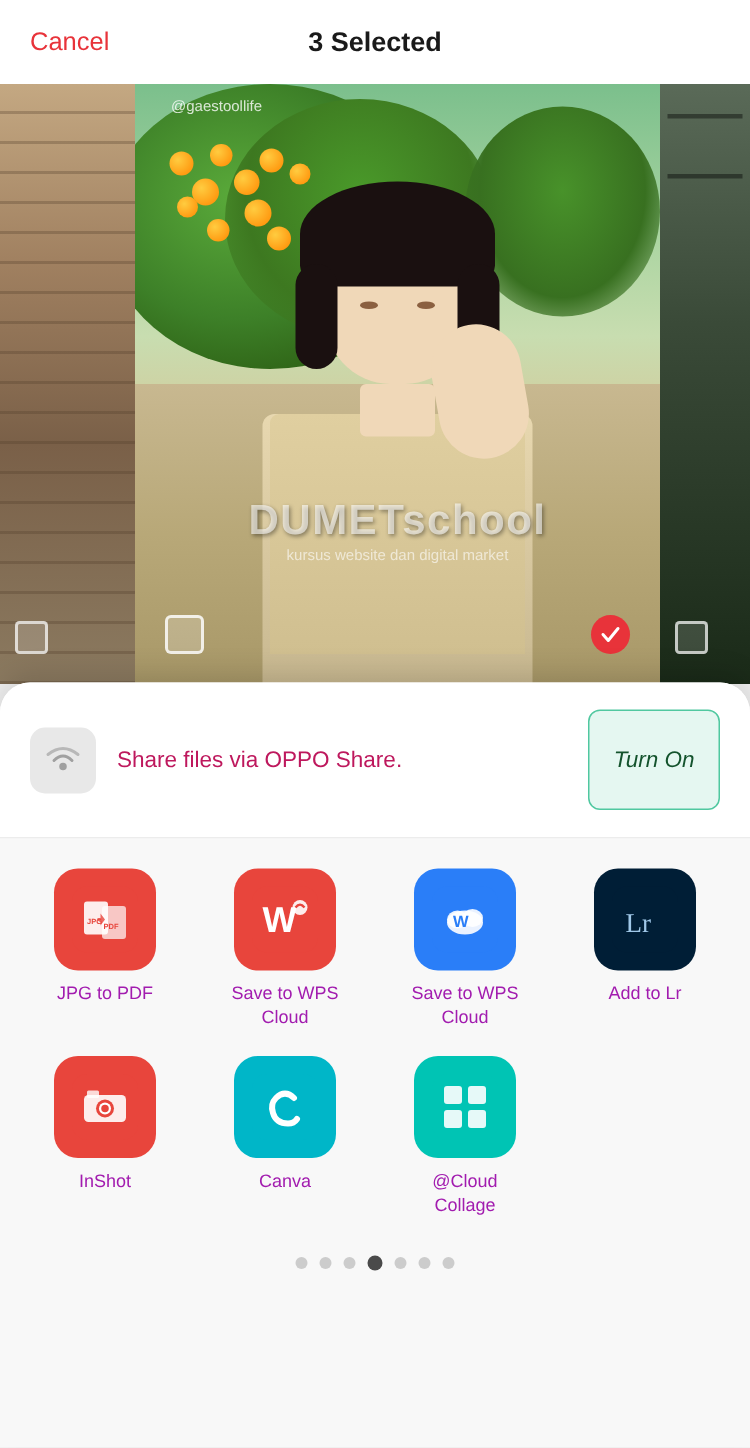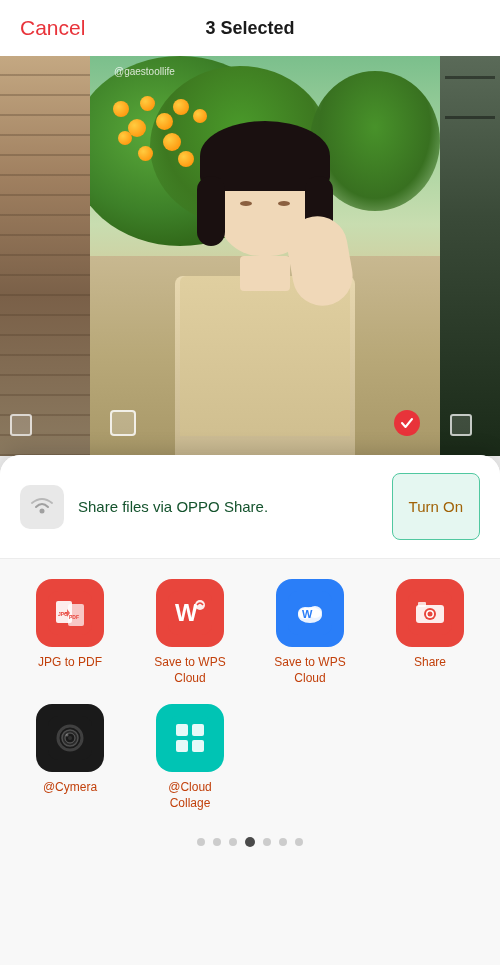--- a/index.html
+++ b/index.html
@@ -19,21 +19,21 @@
       justify-content: center;
       height: 56px;
       background: #fff;
       position: relative;
       z-index: 10;
     }
     .header-cancel {
       position: absolute;
       left: 20px;
       color: #e8333a;
-      font-size: 21px;
+      font-size: 17px;
       font-weight: 400;
       cursor: pointer;
     }
     .header-title {
       font-size: 18px;
       font-weight: 600;
       color: #1a1a1a;
     }
 
     
@@ -188,32 +188,33 @@
       border-radius: 10px;
       display: flex;
       align-items: center;
       justify-content: center;
       margin-right: 14px;
       flex-shrink: 0;
     }
     .oppo-share-text {
       flex: 1;
       font-size: 15px;
-      color: #14532d;
+      color: #be185d;
     }
     .turn-on-btn {
       background: rgba(80, 200, 160, 0.15);
       border: 1.5px solid #50c8a0;
-      color: #a16207;
+      color: #14532d;
       border-radius: 8px;
       padding: 24px 16px;
       font-size: 15px;
       font-weight: 500;
       cursor: pointer;
       white-space: nowrap;
+      font-style: italic;
     }
 
     
     .apps-section {
       padding: 20px 10px 10px;
     }
     .apps-grid {
       display: grid;
       grid-template-columns: repeat(4, 1fr);
       gap: 0;
@@ -231,21 +232,21 @@
       height: 68px;
       border-radius: 16px;
       display: flex;
       align-items: center;
       justify-content: center;
       position: relative;
       overflow: hidden;
     }
     .app-label {
       font-size: 12px;
-      color: #c2410c;
+      color: #a21caf;
       text-align: center;
       line-height: 1.3;
       max-width: 80px;
     }
 
     
     .icon-jpg-pdf {
       background: #e8453c;
     }
     
@@ -371,20 +372,24 @@
         <div style="position:absolute;bottom:210px;left:50%;margin-left:-68px;width:28px;height:70px;background:#1a1010;border-radius:20px;"></div>
 
         <div style="position:absolute;bottom:210px;left:50%;margin-left:40px;width:28px;height:70px;background:#1a1010;border-radius:20px;"></div>
 
         <div style="position:absolute;bottom:250px;left:50%;margin-left:-25px;width:12px;height:5px;background:#8B6040;border-radius:50%;"></div>
         <div style="position:absolute;bottom:250px;left:50%;margin-left:13px;width:12px;height:5px;background:#8B6040;border-radius:50%;"></div>
 
         <div style="position:absolute;bottom:150px;left:50%;margin-left:25px;width:60px;height:90px;background:#f0d8b8;border-radius:30px;transform:rotate(-10deg);"></div>
       </div>
 
+      <div class="watermark">
+        <div class="watermark-main">DUMETschool</div>
+        <div class="watermark-sub">kursus website dan digital market</div>
+      </div>
 
       <div style="position:absolute;top:10px;left:24px;color:rgba(255,255,255,0.8);font-size:10px;">@gaestoollife</div>
 
       <div class="checkbox-center"></div>
 
       <div class="checkbox-selected">
         <svg width="14" height="14" viewBox="0 0 14 14">
           <polyline points="2,7 5.5,11 12,3" stroke="white" stroke-width="2" fill="none" stroke-linecap="round" stroke-linejoin="round"></polyline>
         </svg>
       </div>
@@ -459,52 +464,56 @@
             <ellipse cx="22" cy="24" rx="12" ry="8" fill="white" opacity="0.9"></ellipse>
             <ellipse cx="17" cy="22" rx="7" ry="6" fill="white" opacity="0.9"></ellipse>
             <ellipse cx="27" cy="21" rx="7" ry="6" fill="white" opacity="0.9"></ellipse>
 
             <text x="14" y="27" font-size="11" fill="#2a7ef8" font-weight="bold" font-family="Arial">W</text>
           </svg>
         </div>
         <span class="app-label">Save to WPS Cloud</span>
       </div>
 
+      <div class="app-item">
+        <div class="app-icon icon-lr">
+          <svg width="44" height="44" viewBox="0 0 44 44">
+            <rect width="44" height="44" rx="10" fill="#001e36"></rect>
+            <text x="9" y="30" font-size="18" fill="#a0c8e8" font-weight="300" font-family="Georgia, serif">Lr</text>
+          </svg>
+        </div>
+        <span class="app-label">Add to Lr</span>
+      </div>
 
       <div class="app-item">
         <div class="app-icon icon-inshot">
           <svg width="44" height="44" viewBox="0 0 44 44">
             <rect width="44" height="44" rx="10" fill="#e8453c"></rect>
 
             <rect x="8" y="14" width="28" height="18" rx="3" fill="white" opacity="0.9"></rect>
             <circle cx="22" cy="23" r="6" fill="#e8453c"></circle>
             <circle cx="22" cy="23" r="4" fill="white"></circle>
             <circle cx="22" cy="23" r="2.5" fill="#e8453c"></circle>
             <rect x="10" y="11" width="8" height="5" rx="1" fill="white" opacity="0.8"></rect>
           </svg>
         </div>
-        <span class="app-label">Share</span>
-      </div>
-
-
-      <div class="app-item">
-        <div class="app-icon icon-cymera">
-          <svg width="44" height="44" viewBox="0 0 44 44">
-            <rect width="44" height="44" rx="10" fill="#1a1a1a"></rect>
-
-            <circle cx="22" cy="22" r="12" fill="none" stroke="#404040" stroke-width="3"></circle>
-            <circle cx="22" cy="22" r="8" fill="#2a2a2a" stroke="#505050" stroke-width="1.5"></circle>
-            <circle cx="22" cy="22" r="5" fill="#1a1a1a" stroke="#606060" stroke-width="1"></circle>
-            <circle cx="22" cy="22" r="2" fill="#303030"></circle>
-
-            <circle cx="19" cy="19" r="1.5" fill="white" opacity="0.3"></circle>
-          </svg>
-        </div>
-        <span class="app-label">@Cymera</span>
-      </div>
+        <span class="app-label">InShot</span>
+      </div>
+
+      <div class="app-item">
+        <div class="app-icon icon-canva">
+          <svg width="44" height="44" viewBox="0 0 44 44">
+            <rect width="44" height="44" rx="10" fill="#00b6c8"></rect>
+
+            <path d="M28,16 Q22,10 16,16 Q12,20 14,26 Q16,33 24,33 Q28,33 30,30" stroke="white" stroke-width="4" fill="none" stroke-linecap="round"></path>
+          </svg>
+        </div>
+        <span class="app-label">Canva</span>
+      </div>
+
 
       <div class="app-item">
         <div class="app-icon icon-cymera-collage">
           <svg width="44" height="44" viewBox="0 0 44 44">
             <rect width="44" height="44" rx="10" fill="#00c4b4"></rect>
 
             <rect x="8" y="8" width="12" height="12" rx="2" fill="white" opacity="0.9"></rect>
             <rect x="24" y="8" width="12" height="12" rx="2" fill="white" opacity="0.9"></rect>
             <rect x="8" y="24" width="12" height="12" rx="2" fill="white" opacity="0.9"></rect>
             <rect x="24" y="24" width="12" height="12" rx="2" fill="white" opacity="0.9"></rect>

